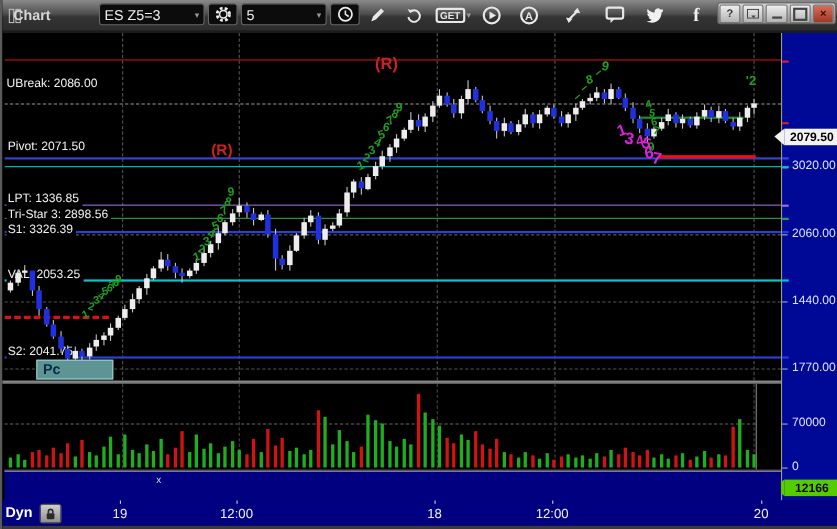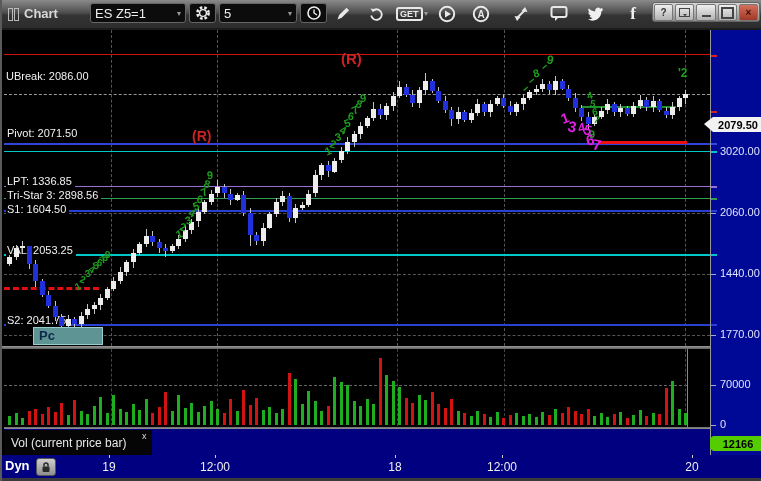--- a/index.html
+++ b/index.html
@@ -63,24 +63,24 @@
 </head>
 <body>
 
 <div id="app">
 
   <div class="abs" id="titlebar">
     <div class="abs win-ico">
         <div style="left:0"></div>
         <div style="left:6px"></div>
       </div>
-    <div class="abs tb-title" style="left:22px">Chart</div>
+    <div class="abs tb-title" style="left:10px">Chart</div>
 
     <div class="abs ctrl" style="left:88px;width:96px">
-      <span>ES Z5=1</span>
+      <span>ES Z5=3</span>
       <span class="caret">▾</span>
     </div>
     <div class="abs ctrl" style="left:187px;width:27px;justify-content:center">
       <span>
           <svg width="16" height="16">
             <circle cx="8" cy="8" r="5.6" fill="none" stroke="#eee" stroke-width="2.6" stroke-dasharray="2.5,2"></circle>
             <circle cx="8" cy="8" r="3.4" fill="none" stroke="#eee" stroke-width="1.4"></circle>
           </svg>
         </span>
     </div>
@@ -195,21 +195,21 @@
         <div class="abs grid" style="left:681px;top:0;height:316px;border-left:1px dashed #555"></div>
         <div class="abs hline" style="left:0;top:24.4px;width:706px;height:1px;background:#cc1111"></div>
         <div class="abs hline" style="left:0;top:112.80000000000001px;width:706px;height:2px;background:#3042d8"></div>
         <div class="abs lvl-lbl" style="left:2px;top:97px">Pivot: 2071.50</div>
         <div class="abs hline" style="left:0;top:120.80000000000001px;width:706px;height:1px;background:#00c8c8"></div>
         <div class="abs hline" style="left:0;top:155.6px;width:706px;height:1px;background:#9b6dd6"></div>
         <div class="abs lvl-lbl" style="left:2px;top:145px">LPT: 1336.85</div>
         <div class="abs hline" style="left:0;top:167.8px;width:706px;height:1px;background:#2fa050"></div>
         <div class="abs lvl-lbl" style="left:2px;top:159px">Tri-Star 3: 2898.56</div>
         <div class="abs hline" style="left:0;top:179.9px;width:706px;height:2px;background:#2a3fd4"></div>
-        <div class="abs lvl-lbl" style="left:2px;top:173px">S1: 1604.50</div>
+        <div class="abs lvl-lbl" style="left:2px;top:173px">S1: 3326.39</div>
         <div class="abs hline" style="left:0;top:224.2px;width:706px;height:2px;background:#00c8c8"></div>
         <div class="abs lvl-lbl" style="left:2px;top:214px">VAL: 2053.25</div>
         <div class="abs hline" style="left:0;top:294.3px;width:706px;height:2px;background:#2a3fd4"></div>
         <div class="abs lvl-lbl" style="left:2px;top:284px">S2: 2041.75</div>
         <div class="abs hline" style="left:0px;top:257.4px;width:95px;border-top:3px dashed #e01010"></div>
         <div class="abs hline" style="left:578px;top:76px;width:94px;height:2px;background:#1d8f2a"></div>
         <div class="abs hline" style="left:594px;top:111px;width:89px;height:3px;background:#e81010"></div>
         <div class="abs candle-wick" style="left:5px;top:224.8px;height:11.300000000000011px"></div>
         <div class="abs candle-body" style="left:3px;top:226.89999999999998px;height:7.300000000000011px;background:#ededed"></div>
         <div class="abs candle-wick" style="left:11.5px;top:214.8px;height:14.800000000000011px"></div>
@@ -609,21 +609,20 @@
         <div class="abs axmark" style="top:121px;background:#00c8c8"></div>
         <div class="abs axmark" style="top:156px;background:#9b6dd6"></div>
         <div class="abs axmark" style="top:168px;background:#2e9e4f"></div>
         <div class="abs axmark" style="top:180px;background:#2a3fd4"></div>
         <div class="abs axmark" style="top:224px;background:#00c8c8"></div>
         <div class="abs axmark" style="top:294px;background:#2a3fd4"></div>
       </div>
   </div>
 
   <div class="abs" id="tabrow">
-    <div class="abs" id="tab">Vol (current price bar)</div>
     <div class="abs" id="tabclose">x</div>
   </div>
 
   <div class="abs" id="timerow">
     <div class="abs" id="dyn">Dyn</div>
     <div class="abs" id="lockbox">
       <span>
           <svg width="12" height="12">
             <rect x="2.5" y="5.5" width="7" height="5.5" rx="1" fill="#2a2a2a"></rect>
             <path d="M4 5.5V4a2 2 0 0 1 4 0v1.5" fill="none" stroke="#2a2a2a" stroke-width="1.5"></path>

